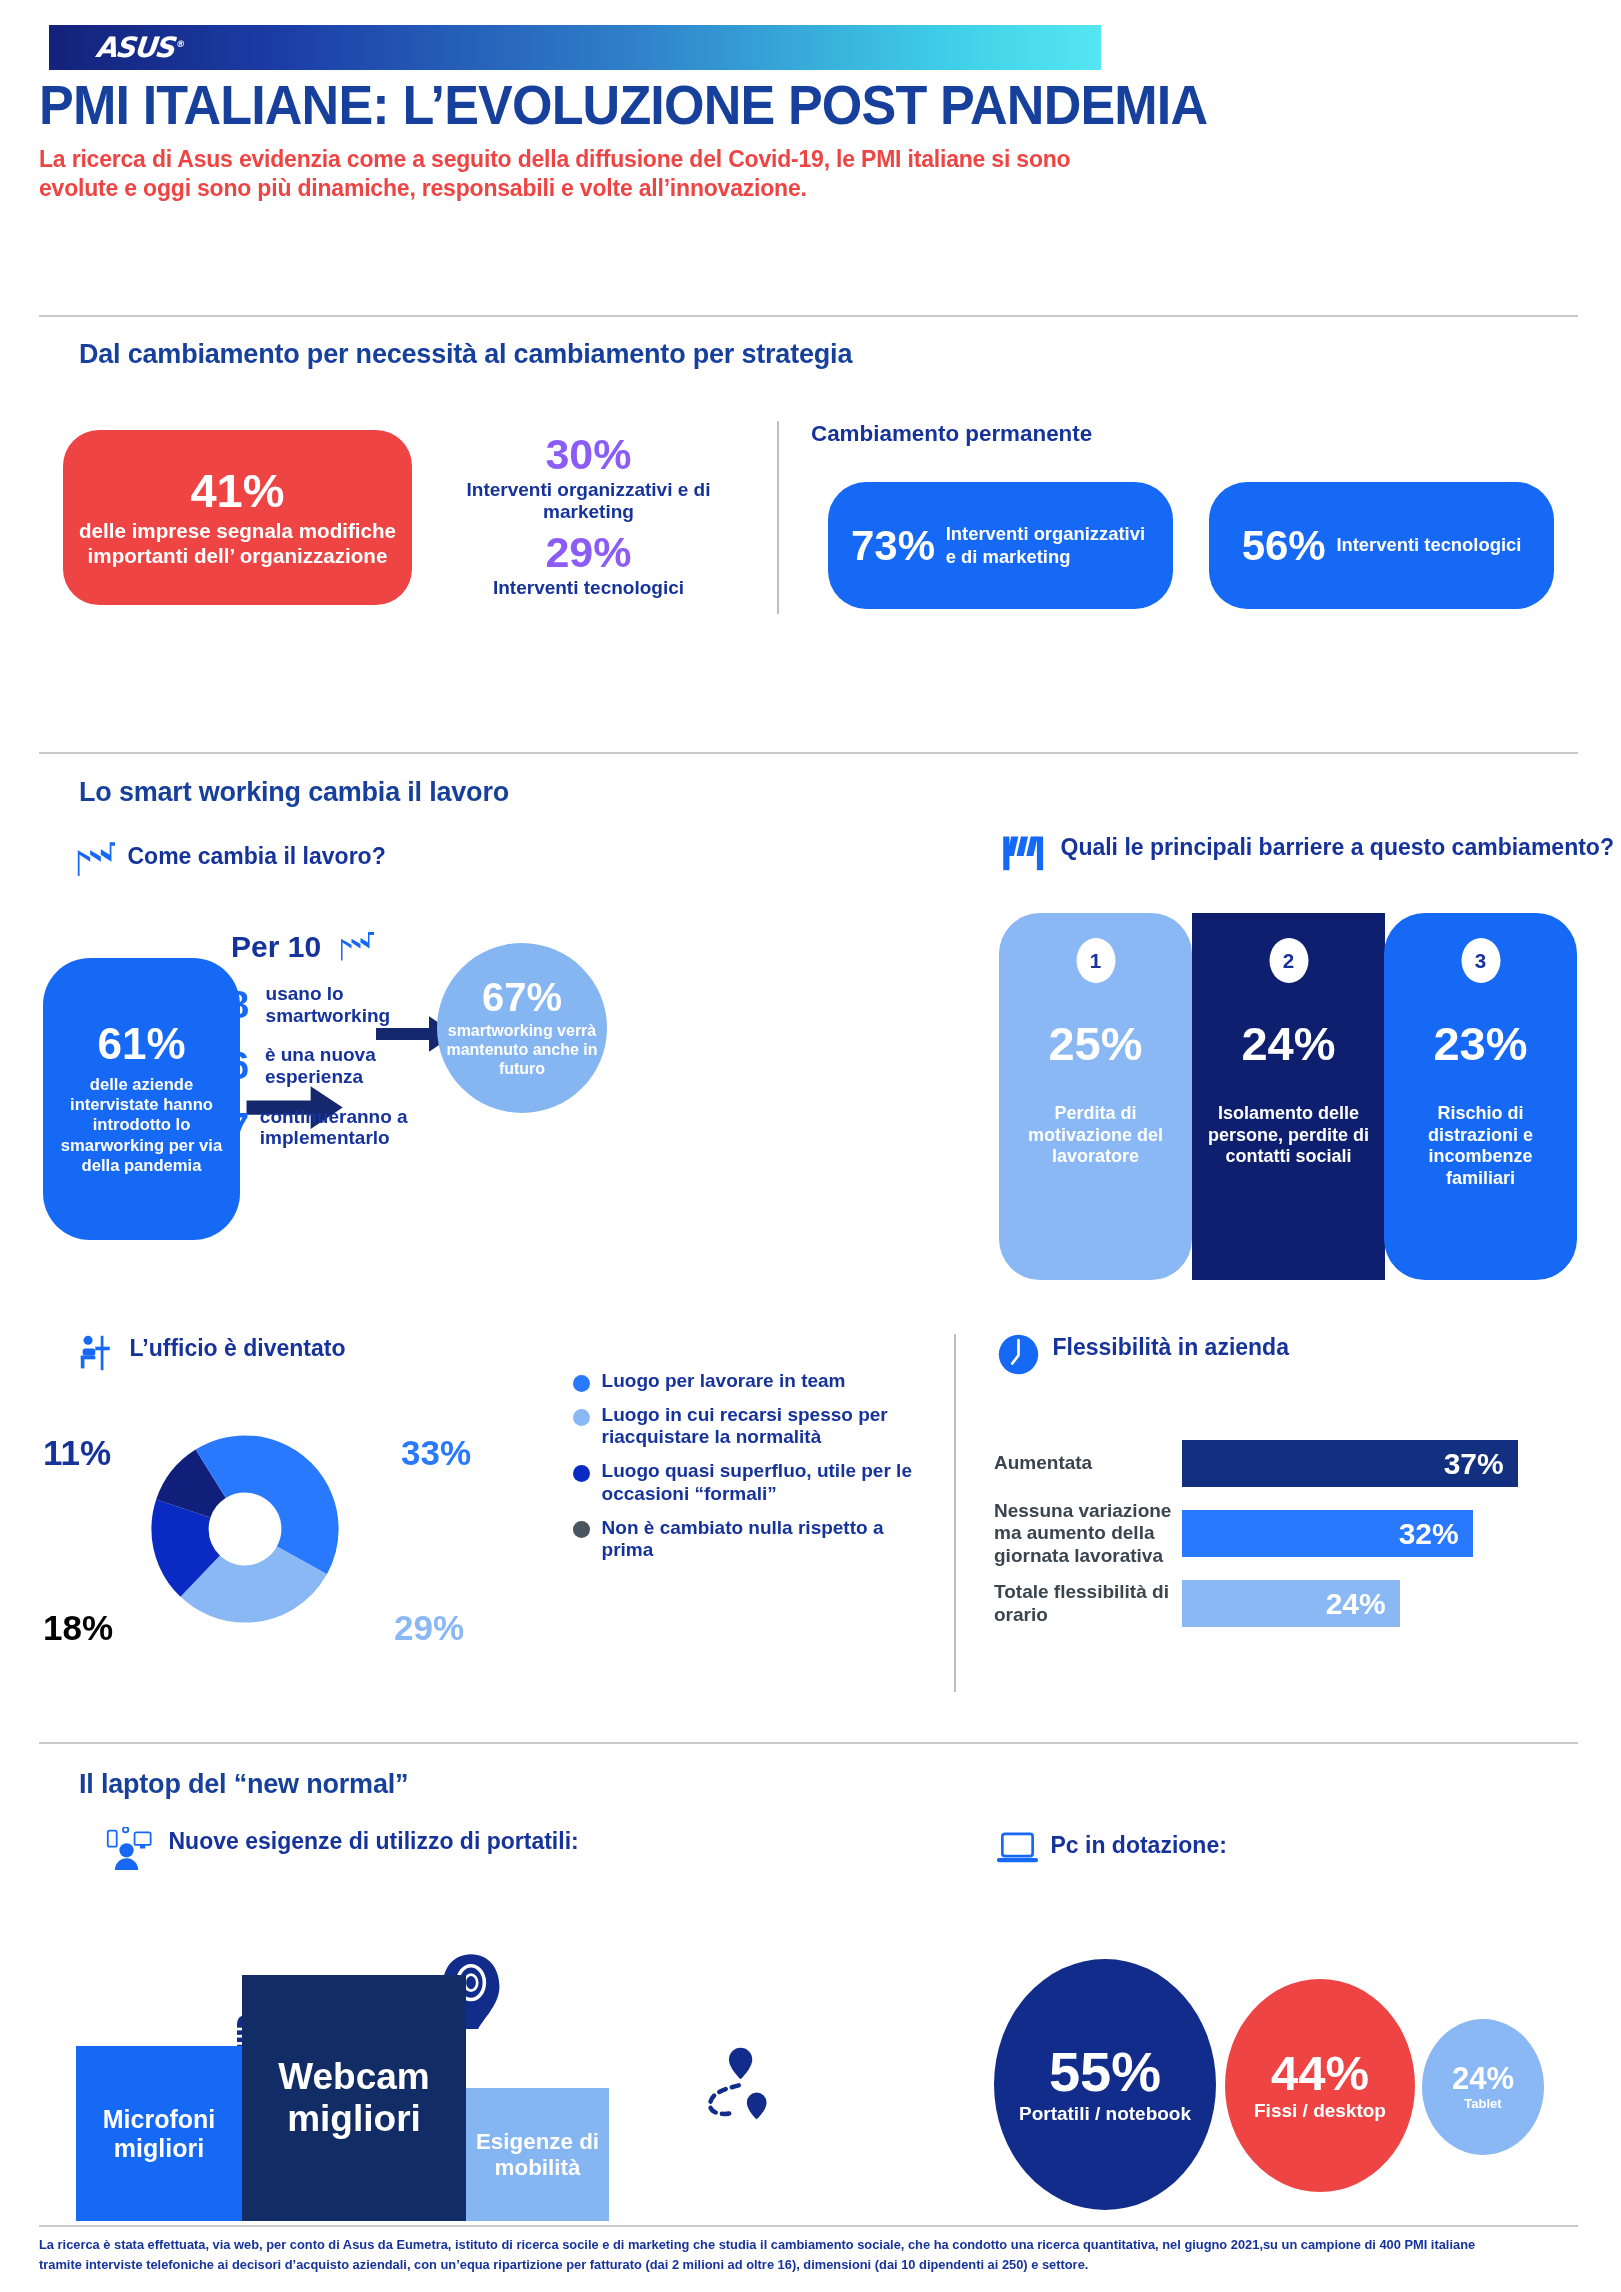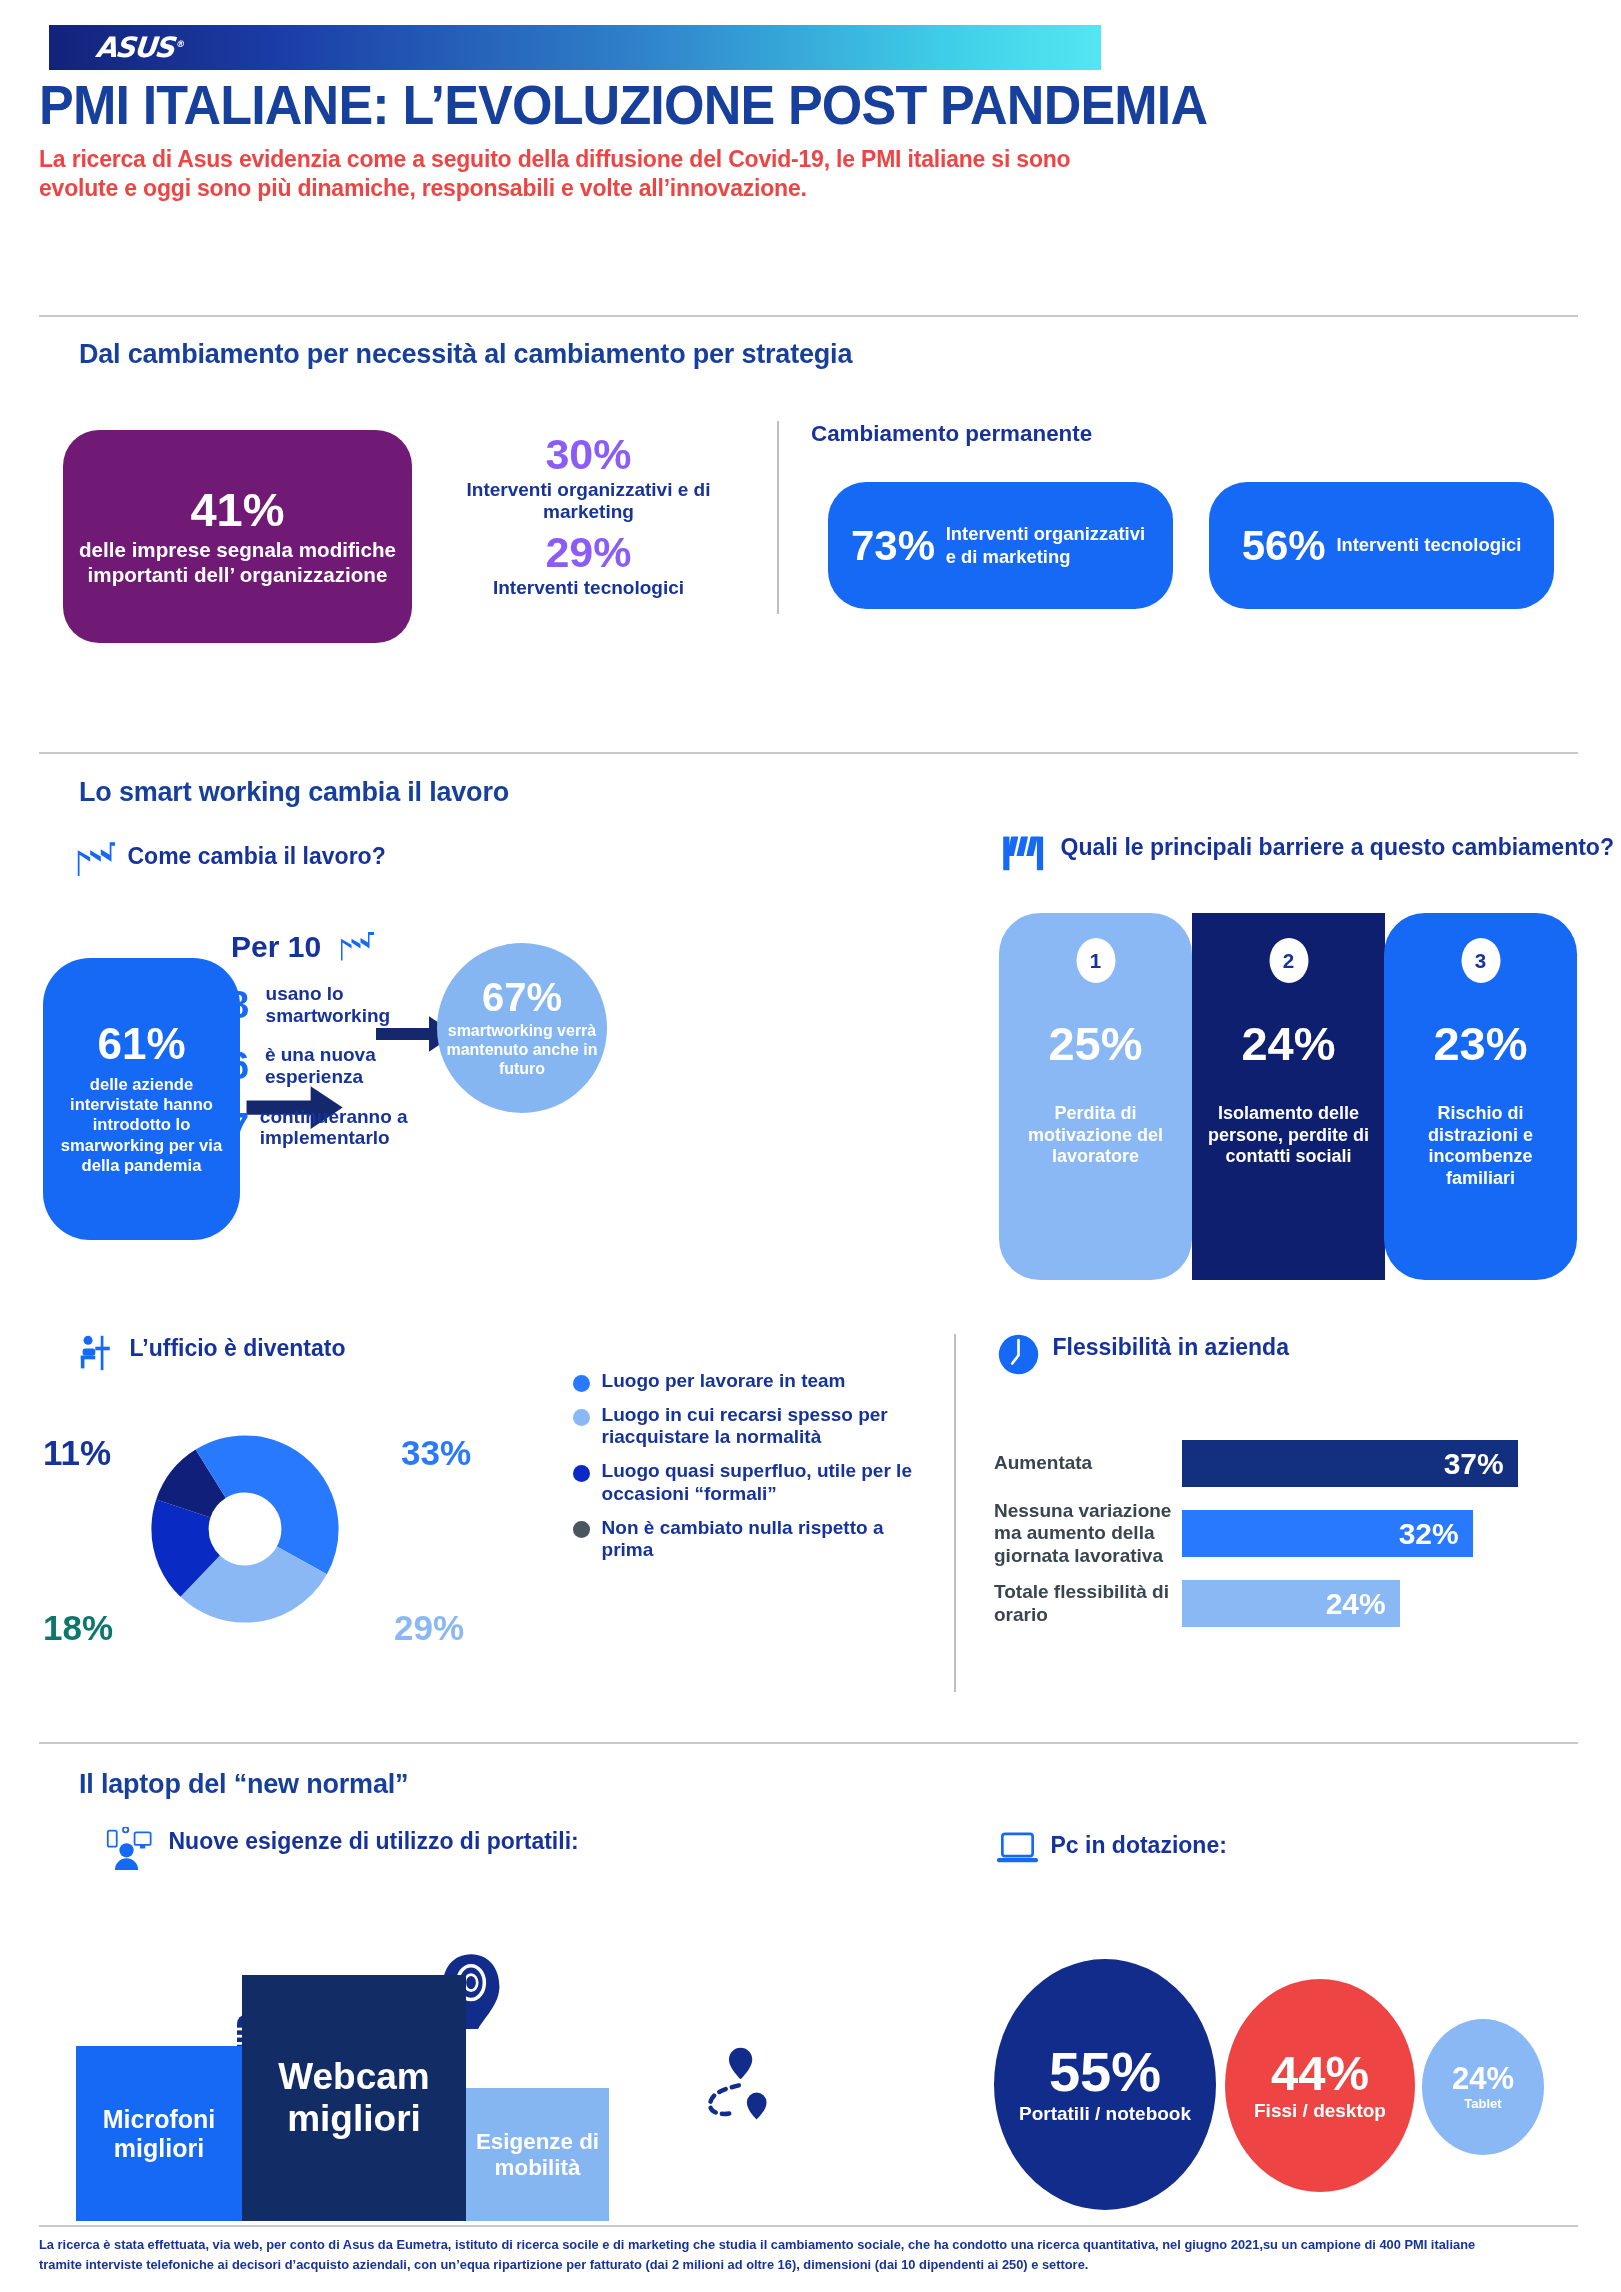--- a/index.html
+++ b/index.html
@@ -43,22 +43,22 @@
   }
 
   .section-title {
     position: absolute; font-size: 27px; font-weight: 700; color: #17409c;
     font-family: "Liberation Sans Narrow","Liberation Sans", sans-serif;
     letter-spacing: -0.2px; white-space: nowrap;
   }
 
   
   .card-41 {
-    position: absolute; left: 63px; top: 430px; width: 349px; height: 213px;
-    background: #701a75; border-radius: 36px; color: #ffffff;
+    position: absolute; left: 63px; top: 430px; width: 349px; height: 175px;
+    background: #ef4444; border-radius: 36px; color: #ffffff;
     display: flex; flex-direction: column; align-items: center; justify-content: center;
     text-align: center; padding: 7.2px 12.5px;
   }
   .card-41 .big { font-size: 47px; font-weight: 700; line-height: 1; margin-bottom: 5.4px; }
   .card-41 .lbl { font-size: 20.6px; font-weight: 600; line-height: 1.18; }
 
   .stack-stats { position: absolute; left: 434px; top: 433px; width: 309px; text-align: center; }
   .stack-stats .num { font-size: 43px; font-weight: 700; color: #8b5cf6; line-height: 1.02; }
   .stack-stats .cap { font-size: 19px; font-weight: 600; color: #16339c; line-height: 1.2; margin: 1.8px 0 7.2px; }
 
@@ -307,21 +307,21 @@
       <circle r="25" cx="50" cy="50" fill="transparent" stroke="#0a2ac4" stroke-width="22" stroke-dasharray="28.27 128.81" stroke-dashoffset="-97.39" transform="rotate(-90 50 50)"></circle>
 
       <circle r="25" cx="50" cy="50" fill="transparent" stroke="#0f1f7a" stroke-width="22" stroke-dasharray="17.28 139.80" stroke-dashoffset="-125.66" transform="rotate(-90 50 50)"></circle>
 
       <circle r="25" cx="50" cy="50" fill="transparent" stroke="#2979ff" stroke-width="22" stroke-dasharray="14.14 142.94" stroke-dashoffset="-142.94" transform="rotate(-90 50 50)"></circle>
     </svg>
   </div>
 
   <div class="dlabel" style="left:43px; top:1433px; color:#16339c;">11%</div>
   <div class="dlabel" style="left:401px; top:1433px; color:#2979ff;">33%</div>
-  <div class="dlabel" style="left:43px; top:1608px; color:#0f766e;">18%</div>
+  <div class="dlabel" style="left:43px; top:1608px; color:#000000;">18%</div>
   <div class="dlabel" style="left:394px; top:1608px; color:#8ab8f5;">29%</div>
 
   <div class="legend">
     <div class="leg-row">
       <span class="dot" style="background:#2979ff;"></span>
       <span class="leg-txt">Luogo per lavorare in team</span>
     </div>
     <div class="leg-row">
       <span class="dot" style="background:#8ab8f5;"></span>
       <span class="leg-txt">Luogo in cui recarsi spesso per riacquistare la normalità</span>

